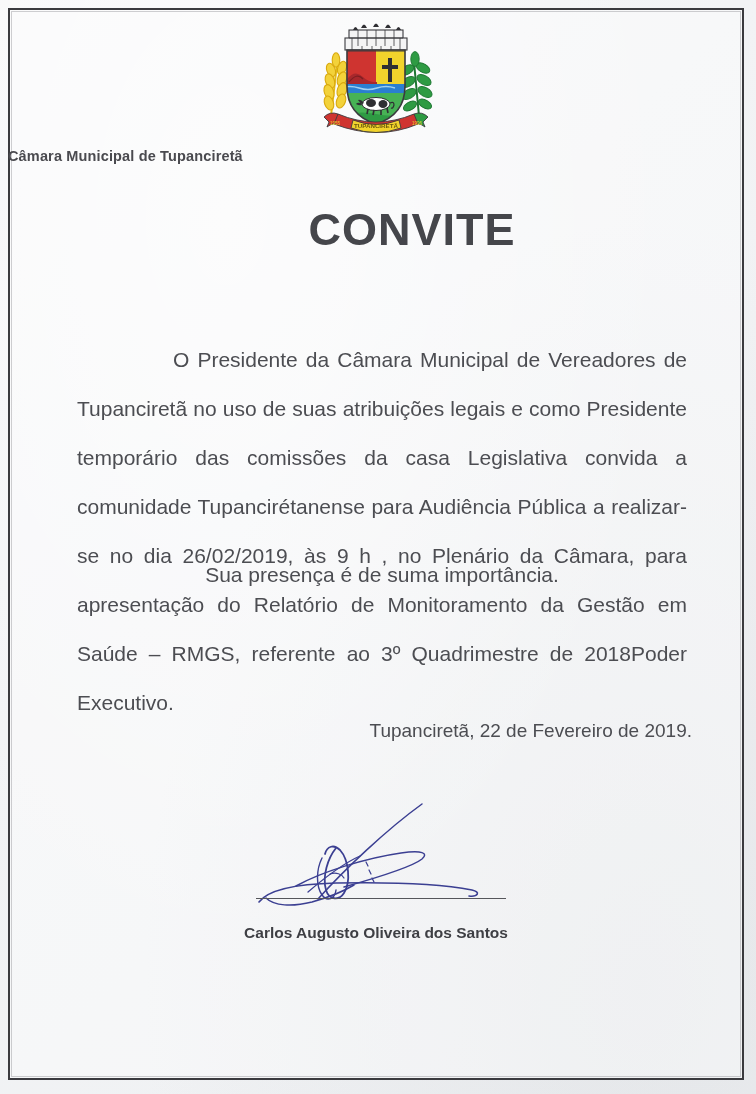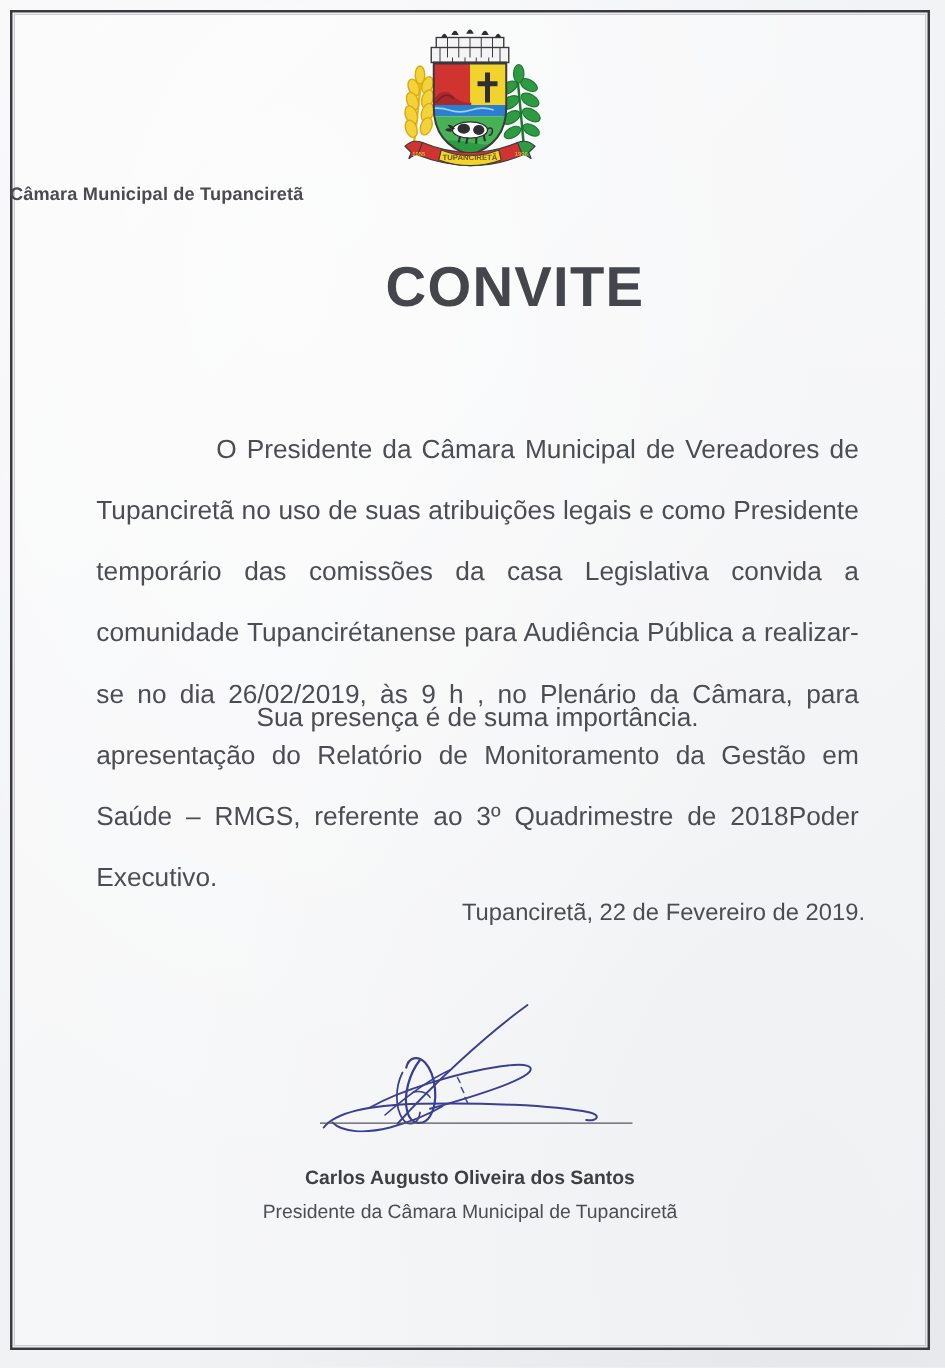--- a/index.html
+++ b/index.html
@@ -162,21 +162,21 @@
   }
   #signature-rule {
     position: absolute;
     left: 30px;
     top: 100px;
     width: 250px;
     height: 0;
     border-top: 1.4px solid #55565b;
   }
   #signer-name {
-    margin-top: 28px;
+    margin-top: 18px;
     font-size: 15.5px;
     font-weight: bold;
     color: #3e3f44;
     text-align: center;
   }
   #signer-role {
     margin-top: 9px;
     font-size: 15.5px;
     color: #4c4d52;
   }
@@ -340,17 +340,16 @@
             <path d="M143 72 l2 4" stroke-width="1.2"></path>
             <path d="M146 80 l2 4" stroke-width="1.2"></path>
 
             <path d="M104 76 C110 74, 116 76, 118 80" stroke-width="1.2"></path>
           </g>
         </svg>
         <div id="signature-rule"></div>
       </div>
 
       <div id="signer-name">Carlos Augusto Oliveira dos Santos</div>
-      <div id="signer-role">Presidente da Câmara Municipal de Tupanciretã</div>
     </div>
 
   </div>
 </div>
 
 </body></html>

